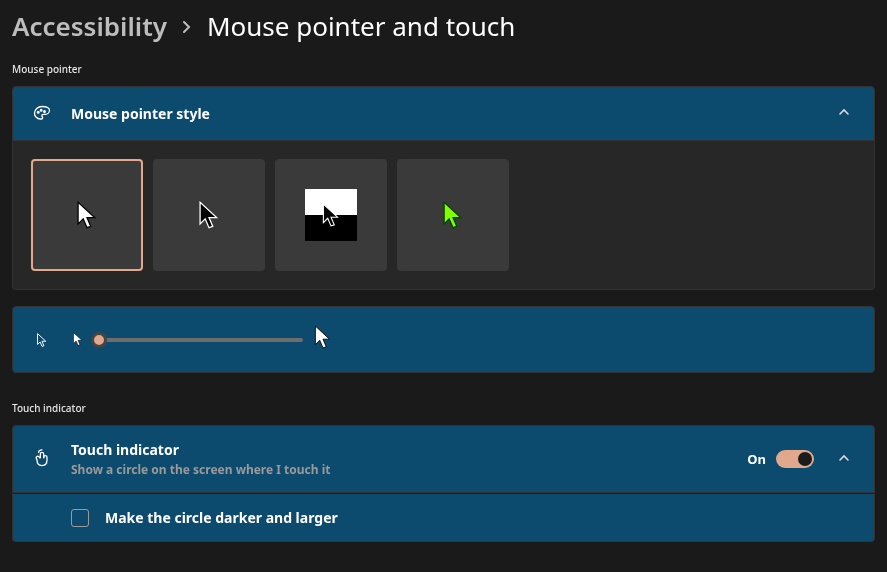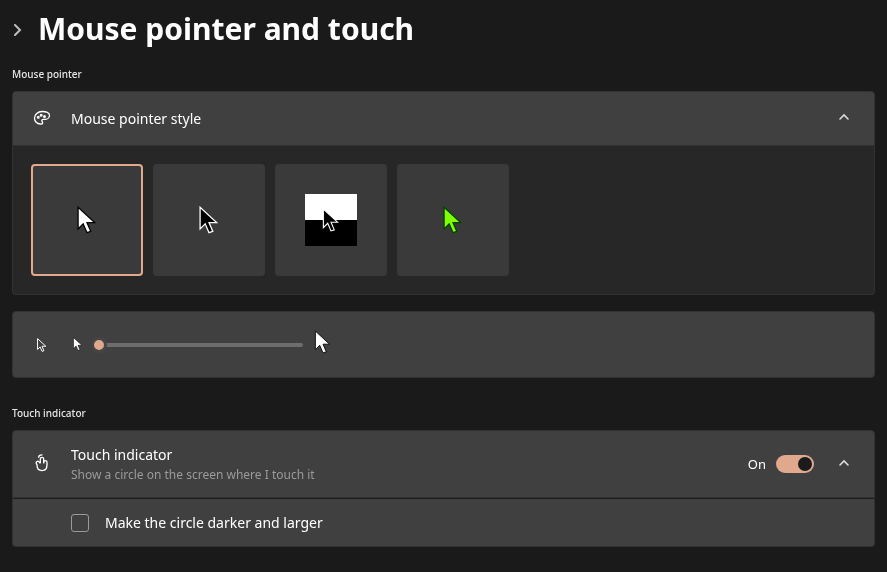--- a/index.html
+++ b/index.html
@@ -21,34 +21,35 @@
   .breadcrumb .parent {
     font-size: 26px;
     font-weight: 600;
     color: #bdbdbd;
   }
   .breadcrumb .chev {
     color: #bdbdbd;
     font-size: 18px;
   }
   .breadcrumb .current {
-    font-size: 30px;
-    font-weight: 700;
+    font-size: 26px;
+    font-weight: 400;
     color: #fff;
   }
   .section-label {
     font-size: 10px;
     color: #e6e6e6;
     margin: 10px 0 10px 0;
     font-weight: 500;
   }
   .card {
-    background: #404040;
+    background: #0c4a6e;
     border-radius: 4px;
     border: 1px solid #323232;
+    font-weight: bold;
   }
   .row {
     display: flex;
     align-items: center;
     padding: 14px 18px;
     gap: 18px;
   }
   .row .icon-slot {
     width: 22px;
     display: flex;
@@ -161,20 +162,21 @@
     height: 18px;
     border: 1.5px solid #9a9a9a;
     border-radius: 3px;
   }
   .checkbox-row .label { font-size: 14px; }
 </style>
 </head>
 <body>
 
 <div class="breadcrumb">
+  <span class="parent">Accessibility</span>
   <span class="chev">
     <svg width="12" height="12" viewBox="0 0 12 12">
         <path d="M3 1l5 5-5 5" stroke="#bdbdbd" stroke-width="2" fill="none" stroke-linecap="round"></path>
       </svg>
   </span>
   <span class="current">Mouse pointer and touch</span>
 </div>
 
 <div class="section-label">Mouse pointer</div>
 

